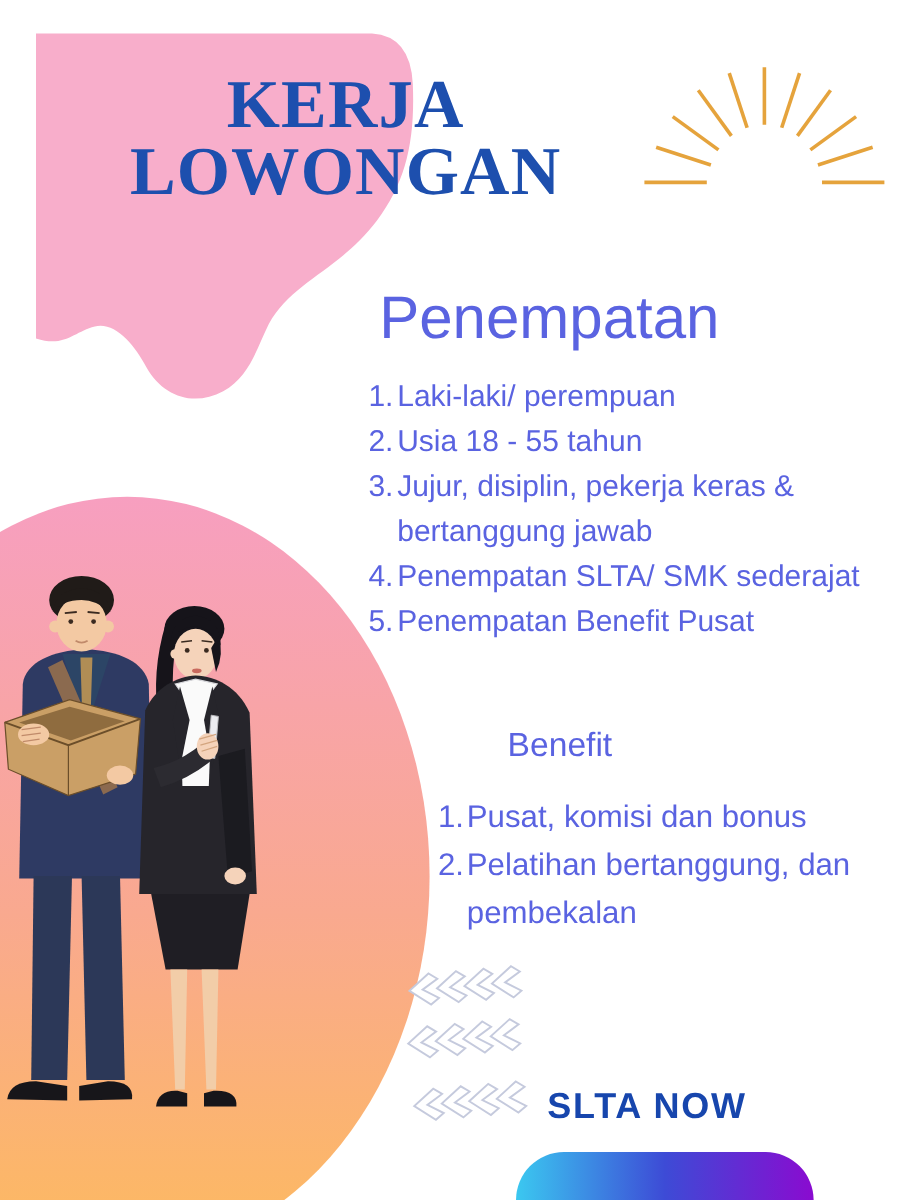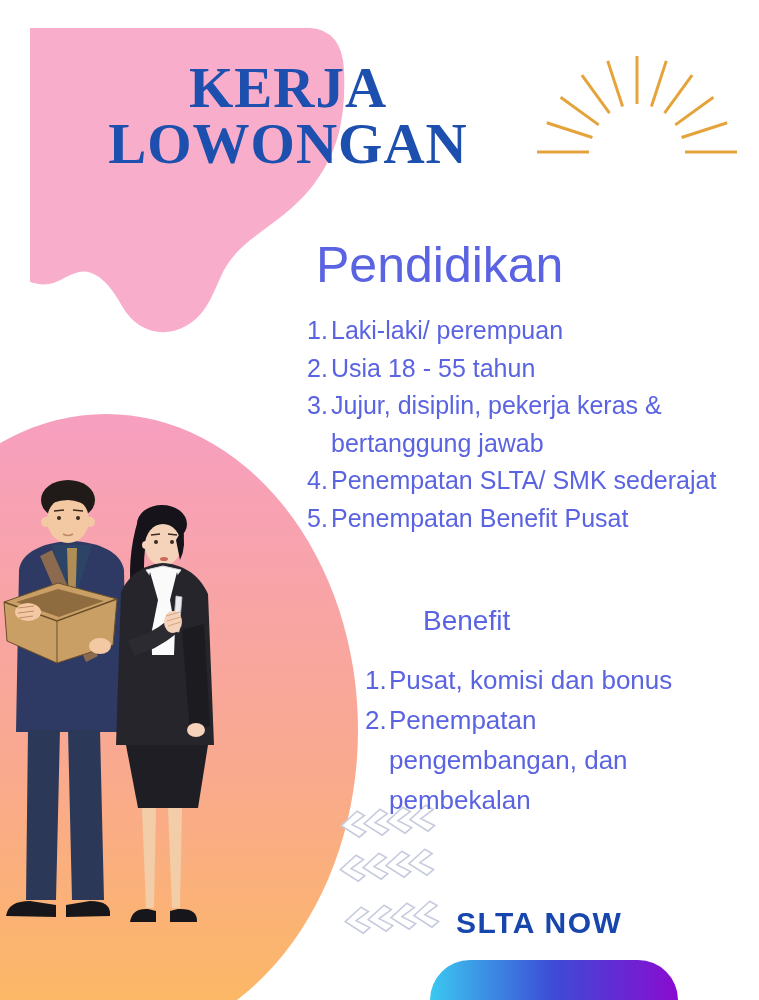--- a/index.html
+++ b/index.html
@@ -166,21 +166,21 @@
   </g>
 
   <rect x="430" y="960" width="248" height="110" rx="40" fill="url(#pillGrad)"></rect>
 </svg>
 
 <div class="title">
   <div>KERJA</div>
   <div>LOWONGAN</div>
 </div>
 
-<div class="heading" id="kualifikasi-heading">Pendidikan</div>
+<div class="heading" id="kualifikasi-heading">Penempatan</div>
 
 <div class="list" id="qual-list">
   <div class="item">
     <span class="num">1.</span>
     <span class="txt">Laki-laki/ perempuan</span>
   </div>
   <div class="item">
     <span class="num">2.</span>
     <span class="txt">Usia 18 - 55 tahun</span>
   </div>
@@ -200,17 +200,17 @@
 
 <div class="heading" id="benefit-heading">Benefit</div>
 
 <div class="list" id="benefit-list">
   <div class="item">
     <span class="num">1.</span>
     <span class="txt">Pusat, komisi dan bonus</span>
   </div>
   <div class="item">
     <span class="num">2.</span>
-    <span class="txt">Penempatan pengembangan, dan pembekalan</span>
+    <span class="txt">Pelatihan bertanggung, dan pembekalan</span>
   </div>
 </div>
 
 <div class="cta">SLTA NOW</div>
 
 </body></html>

